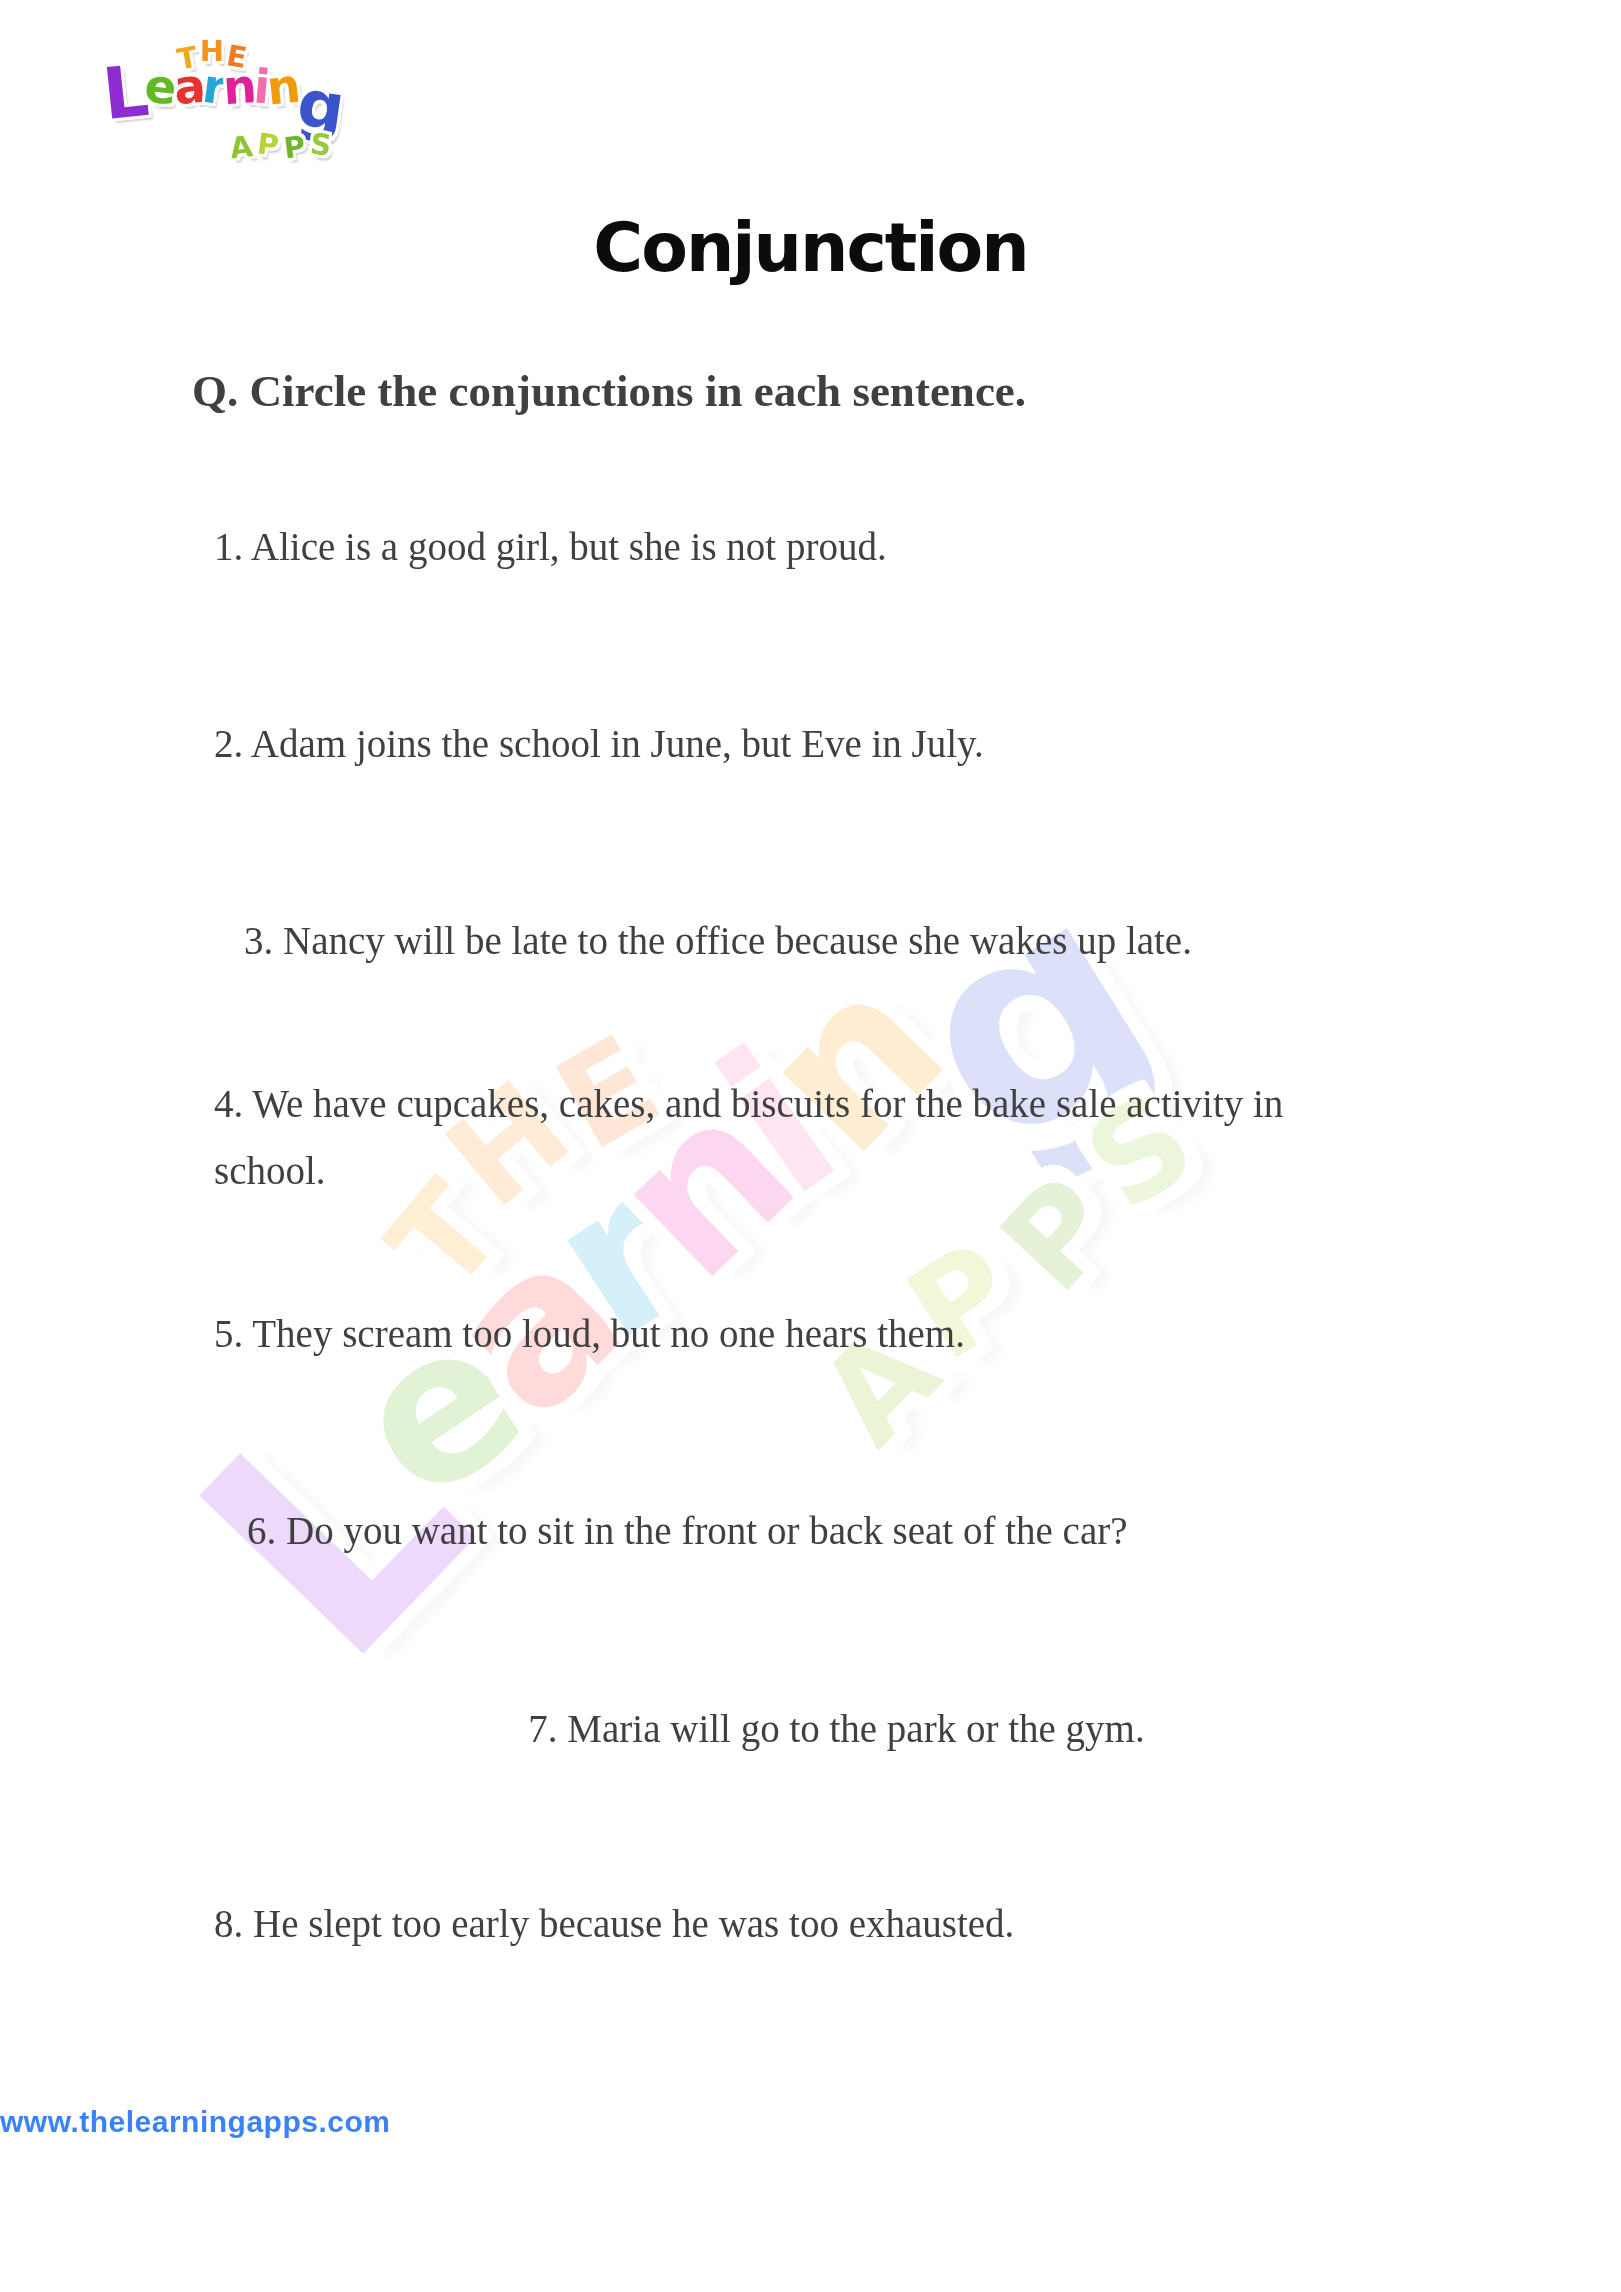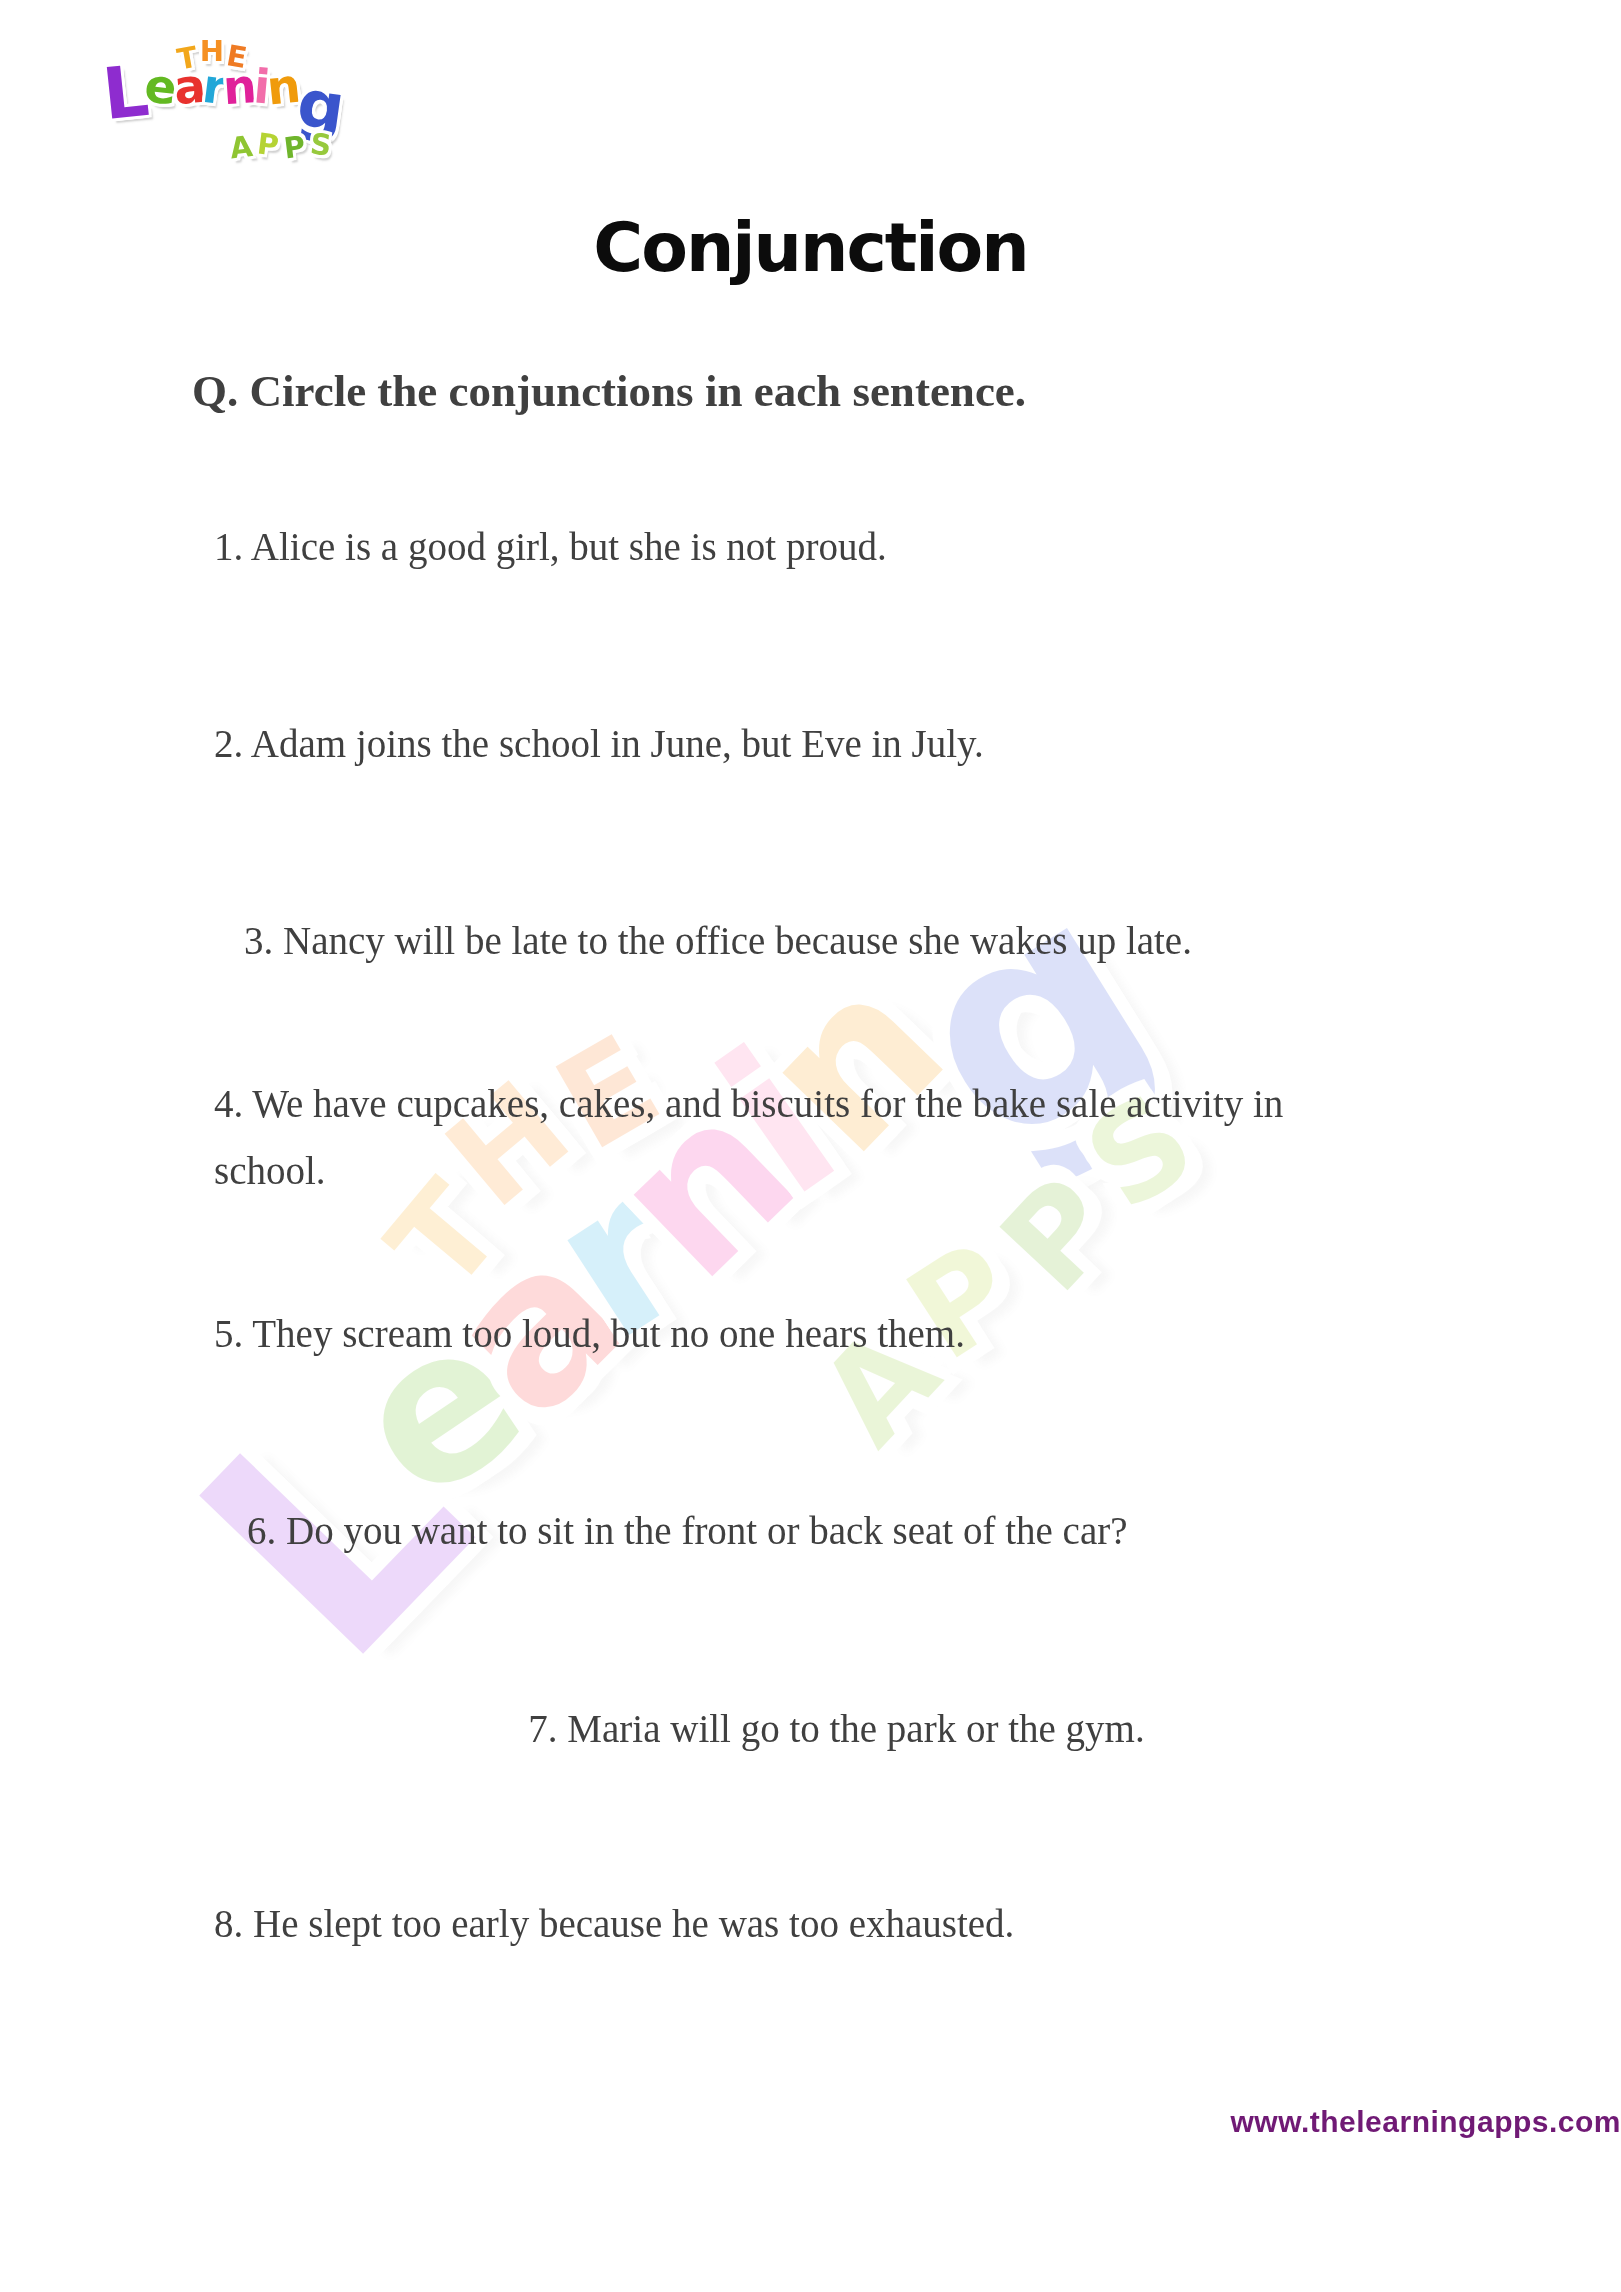--- a/index.html
+++ b/index.html
@@ -77,26 +77,26 @@
   .s1{top:513px;}
   .s2{top:710px;}
   .s3{top:907px;margin-left:30px;}
   .s4{top:1070px;width:1147px;}
   .s5{top:1300px;}
   .s6{top:1497px;margin-left:33px;}
   .s7{top:1695px;text-align:center;}
   .s8{top:1890px;}
   .footer-url{
     position:absolute;left:0;top:2105px;width:100%;
-    text-align:right;
+    text-align:left;
     font-family:"Liberation Sans", sans-serif;
     font-weight:bold;
     font-size:30px;
     letter-spacing:0.5px;
-    color:#701a75;
+    color:#3b82f6;
     z-index:2;margin:0;
   }
 </style>
 </head>
 <body>
 
 <div class="page">
 
   <div class="watermark-wrap">
     <div class="logo">

